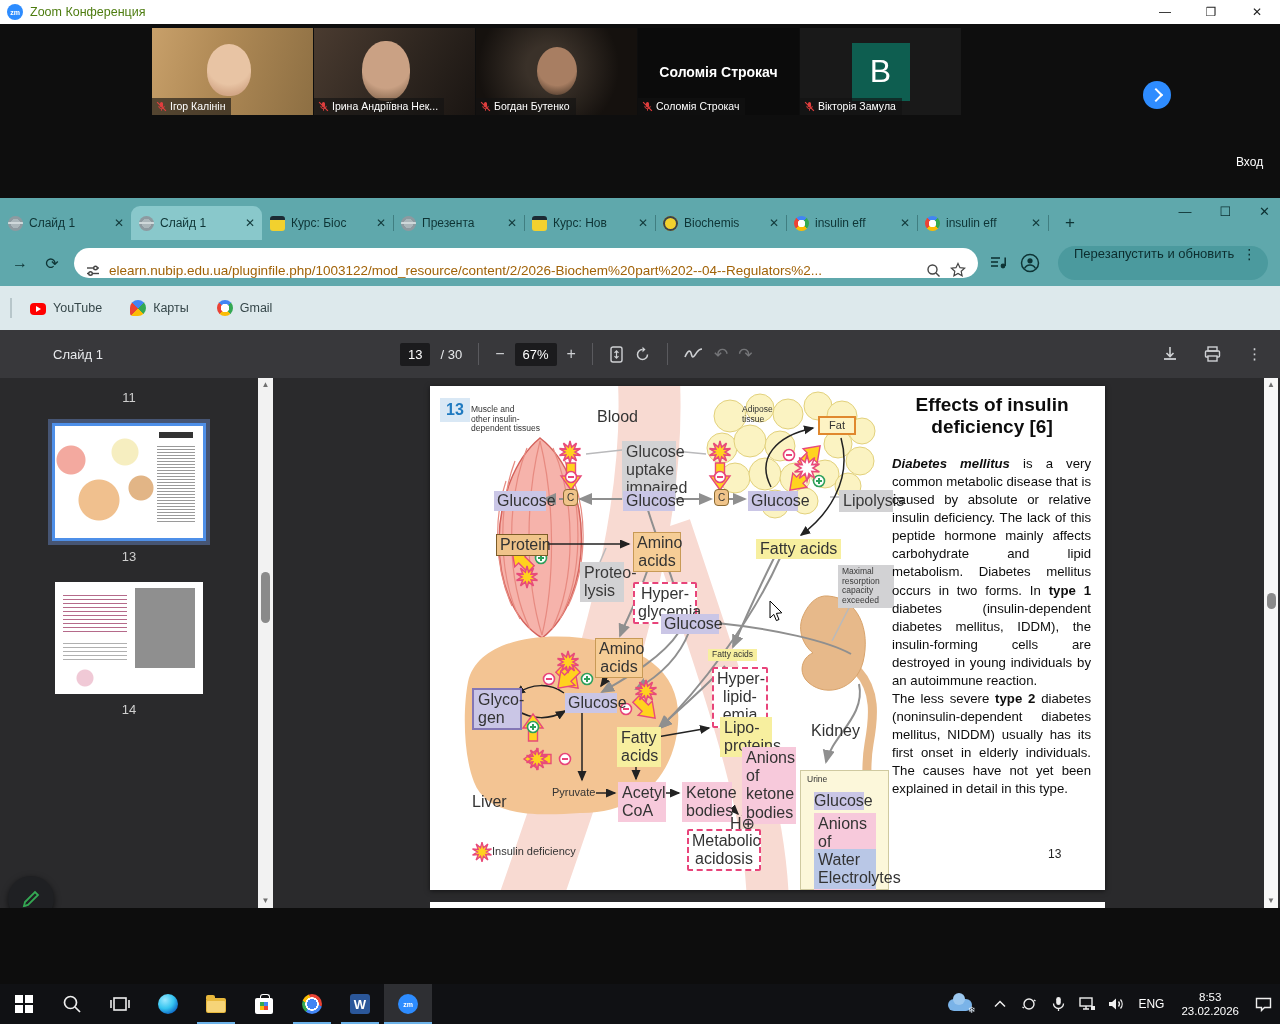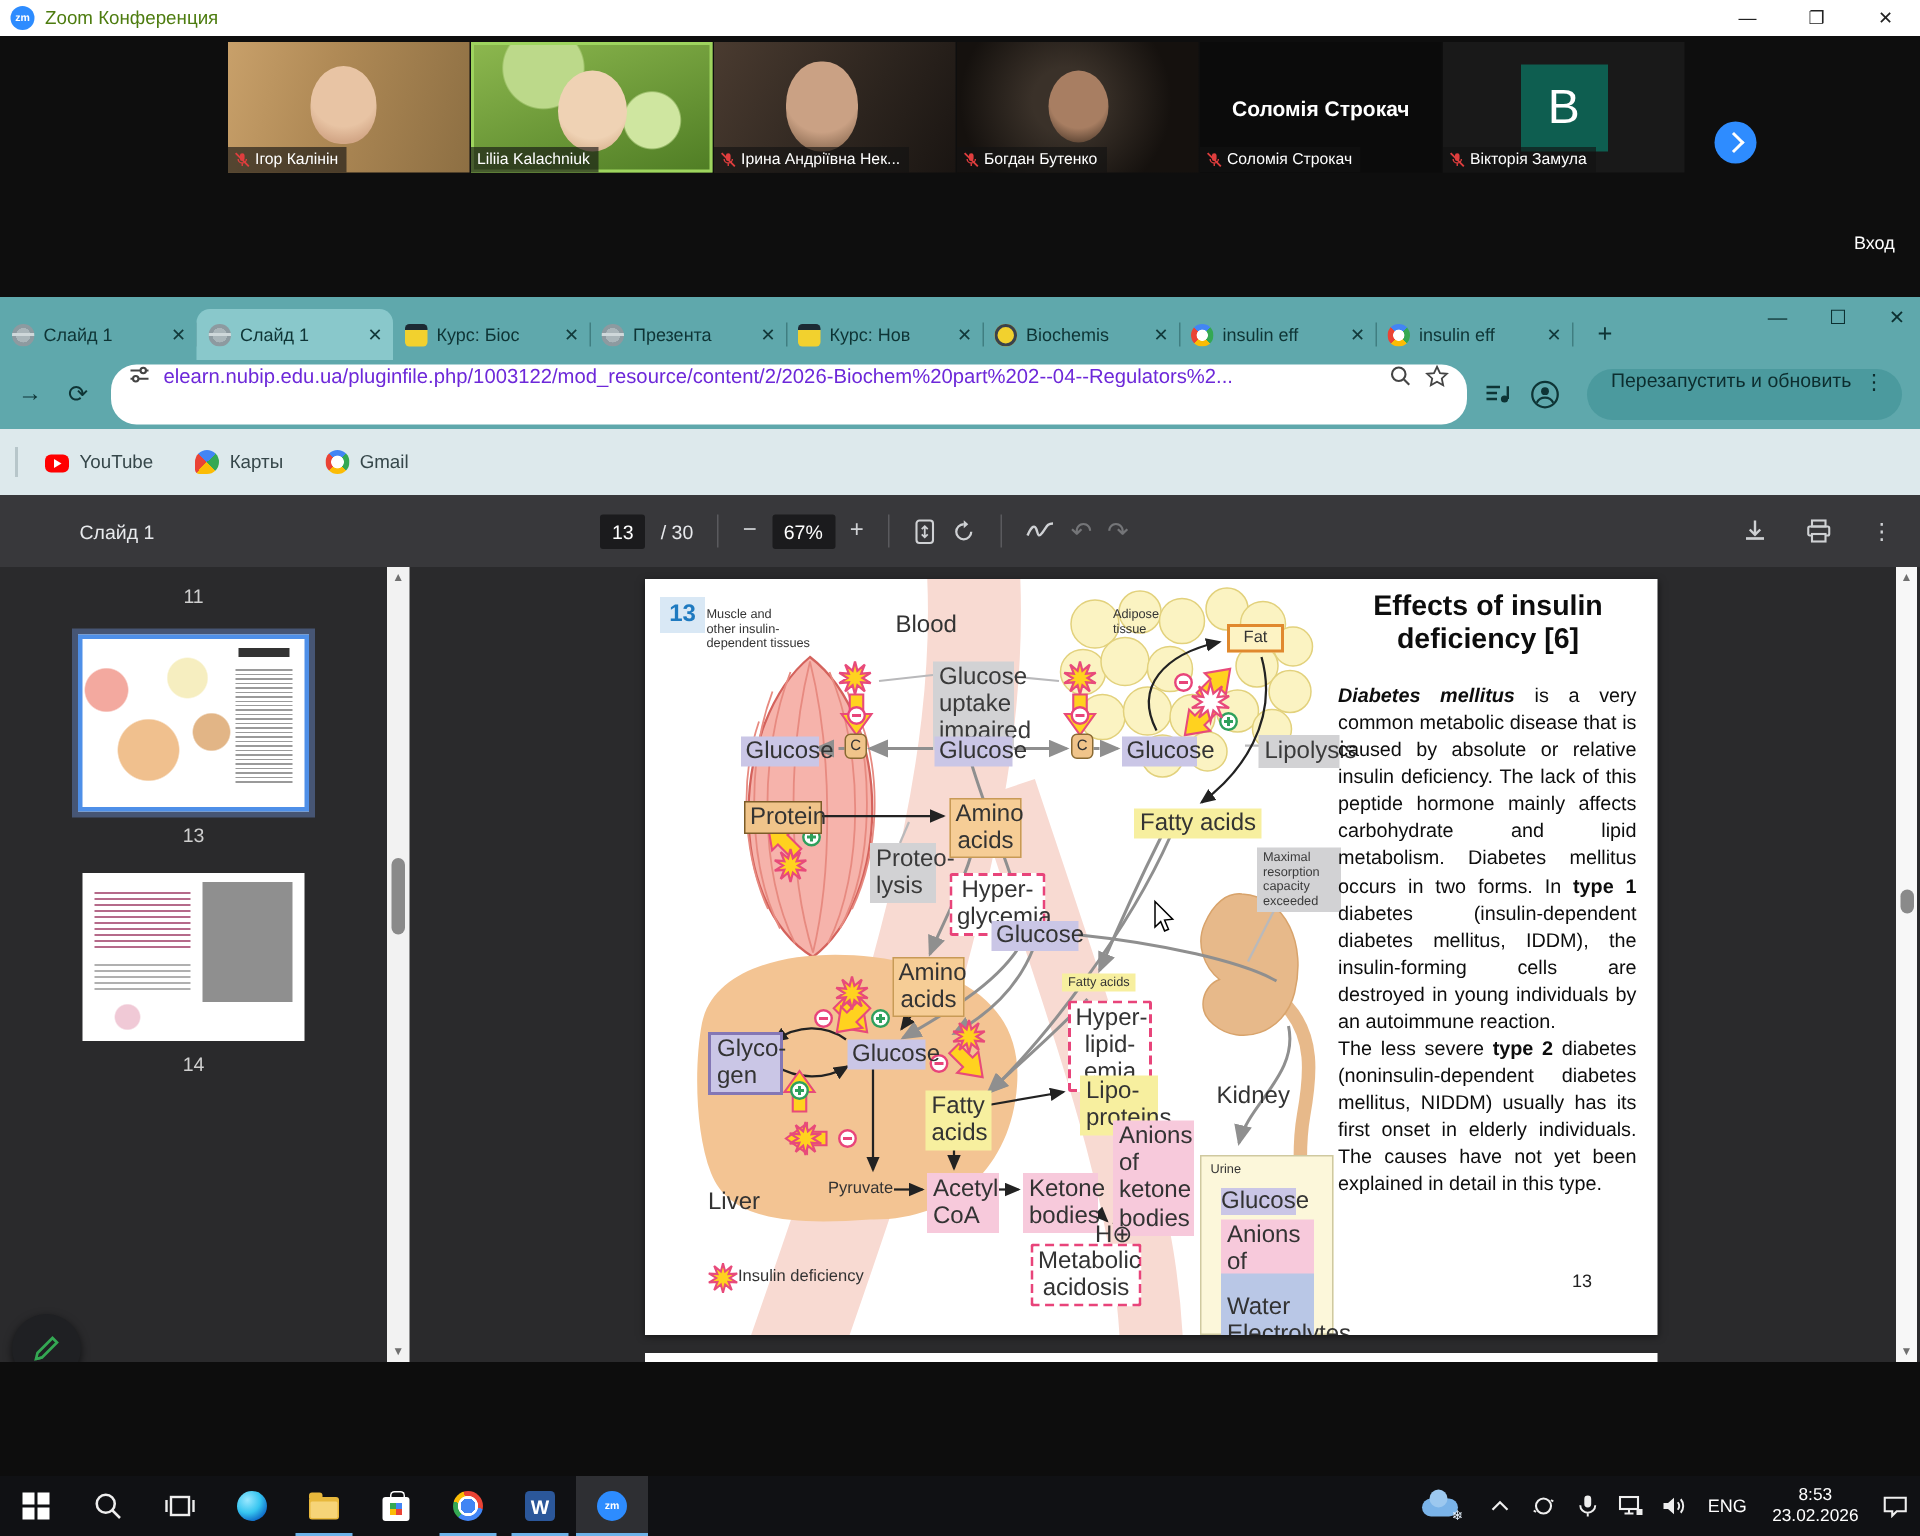--- a/index.html
+++ b/index.html
@@ -42,21 +42,21 @@
   .fav{width:15px;height:15px;border-radius:50%;flex:0 0 15px}
   .fav-globe .fav{background:linear-gradient(transparent 0 6px,#cfd8da 6px 8px,transparent 8px),radial-gradient(circle at 50% 50%,#aab6ba 0 45%,#8d9aa0 46%)}
   .fav-nubip .fav{border-radius:3px;background:linear-gradient(#1c2a33 0 4px,#f2d12e 4px)}
   .fav-round .fav{background:#f2d12e;box-shadow:inset 0 0 0 2px #39424d}
   .fav-google .fav{background:radial-gradient(circle,#fff 0 3.5px,transparent 4px),conic-gradient(from -45deg,#4285f4 0 25%,#34a853 0 50%,#fbbc05 0 75%,#ea4335 0)}
   .newtab{width:28px;height:28px;margin:0 0 3px 8px;font-size:17px;color:#0e3435;display:flex;align-items:center;justify-content:center;cursor:pointer}
   .br-controls{position:absolute;right:10px;top:6px;display:flex;gap:28px;color:#0c2f30;font-size:13px}
   .br-controls span{cursor:pointer}
   .urlrow{height:46px;display:flex;align-items:center;padding:0 10px;gap:12px}
   .nav-ico{color:#0e3435;font-size:16px;width:20px;text-align:center;cursor:pointer}
-  .urlfield{width:880px;height:40px;background:#fff;border-radius:17px;display:flex;align-items:flex-start;padding:0 12px;gap:9px;font-size:13.5px;color:#6d28d9}
+  .urlfield{width:880px;height:30px;background:#fff;border-radius:17px;display:flex;align-items:flex-end;padding:0 12px;gap:9px;font-size:13.5px;color:#a16207}
   .urltext{flex:1;overflow:hidden;white-space:nowrap}
   .uicon{color:#444;flex:0 0 auto;display:flex;cursor:pointer}
   .update-pill{margin-left:6px;height:34px;background:#4b9a9e;border-radius:17px;display:flex;padding:0 34px 0 16px;font-size:13px;color:#0c2d2e;position:relative;cursor:pointer;white-space:nowrap}
   .update-pill .dots{position:absolute;right:12px;font-size:14px;color:#0c2d2e}
   .bookmarks{height:44px;background:#dde9ec;display:flex;align-items:center;gap:10px;padding-left:10px;font-size:12.5px;color:#36474a}
   .bookmarks::before{content:"";width:2px;height:20px;background:#b7c6ca;margin-right:8px}
   .bm{display:flex;align-items:center;gap:7px;margin-right:18px;cursor:pointer}
   .bmi{width:16px;height:16px;display:inline-block;position:relative}
   .bi-yt .bmi{background:#f00;border-radius:4px;height:12px;margin-top:2px}
   .bi-yt .bmi::after{content:"";position:absolute;left:6px;top:3px;border-left:5px solid #fff;border-top:3px solid transparent;border-bottom:3px solid transparent}
@@ -111,21 +111,21 @@
   .mid{font-size:11px}
   .smaller{font-size:8.5px;text-align:left}
   .lav{background:#cac6e6}
   .orange{background:#f6cd96;border:1px solid #c89a56}
   .tanbox{background:#f0c48a;border:1.5px solid #7c5c28}
   .fatbox{background:#fdf3c4;border:2px solid #e0882e;font-size:11px}
   .yellow{background:#f7ef9f;padding:1px 4px;text-align:left}
   .yellowbox{background:#f7ef9f;text-align:left;padding:2px 4px}
   .graybox{background:#d2d2d4;color:#3a3a3a;text-align:left;padding:2px 4px}
   .pink{background:#f7c9db;text-align:left;padding:2px 4px}
-  .blue{background:#b9c7e6;text-align:left;padding:14px 4px}
+  .blue{background:#b9c7e6;text-align:left;padding:2px 4px}
   .zig{background:#fff;border:2px dashed #e8447a;border-radius:2px}
   .purplebox{background:#cac6e6;border:2px solid #8477b5;text-align:left;padding:1px 4px}
   .cbox{width:13px;background:#f0c48a;border:1px solid #8a6a33;border-radius:4px;font-size:10px;padding:2px 0}
   .slide-num{font-size:16px;font-weight:bold;color:#1f7ac0;background:#d9e8f5;width:30px;padding:3px 0}
   .heading{position:absolute;left:458px;top:8px;width:208px;font-size:19px;font-weight:bold;color:#0d0d0d;text-align:center;line-height:1.18;white-space:pre-line}
   .textcol{position:absolute;left:462px;top:69px;width:199px;font-size:13.2px;color:#0d0d0d;text-align:justify;line-height:1.37}
   .textcol p{margin:0}
   .rt-b{font-weight:bold}.rt-bi{font-weight:bold;font-style:italic}
   .pagenum{position:absolute;left:618px;top:461px;font-size:12px;color:#222}
   .urine-panel{position:absolute;left:370px;top:384px;width:87px;height:118px;background:#fcf7da;border:1px solid #cfc9a0}
@@ -179,27 +179,20 @@
             <svg width="11" height="11" viewBox="0 0 12 12">
               <path d="M6 1.2a1.7 1.7 0 0 1 1.7 1.7v2.3a1.7 1.7 0 0 1-3.4 0V2.9A1.7 1.7 0 0 1 6 1.2z" fill="#e03e3e"></path>
               <path d="M3 5.4a3 3 0 0 0 6 0M6 8.4v2.2" stroke="#e03e3e" fill="none" stroke-width="1"></path>
               <line x1="1.2" y1="1.2" x2="10.8" y2="10.8" stroke="#e03e3e" stroke-width="1.3"></line>
             </svg>
           </span>
           <span class="pname">Ігор Калінін</span>
         </div>
       </div>
 
-      <div class="ptile bg-grass active">
-
-        <div class="namebar">
-
-          <span class="pname">Liliia Kalachniuk</span>
-        </div>
-      </div>
 
       <div class="ptile bg-darkroom">
 
         <div class="namebar">
           <span class="mute">
             <svg width="11" height="11" viewBox="0 0 12 12">
               <path d="M6 1.2a1.7 1.7 0 0 1 1.7 1.7v2.3a1.7 1.7 0 0 1-3.4 0V2.9A1.7 1.7 0 0 1 6 1.2z" fill="#e03e3e"></path>
               <path d="M3 5.4a3 3 0 0 0 6 0M6 8.4v2.2" stroke="#e03e3e" fill="none" stroke-width="1"></path>
               <line x1="1.2" y1="1.2" x2="10.8" y2="10.8" stroke="#e03e3e" stroke-width="1.3"></line>
             </svg>

